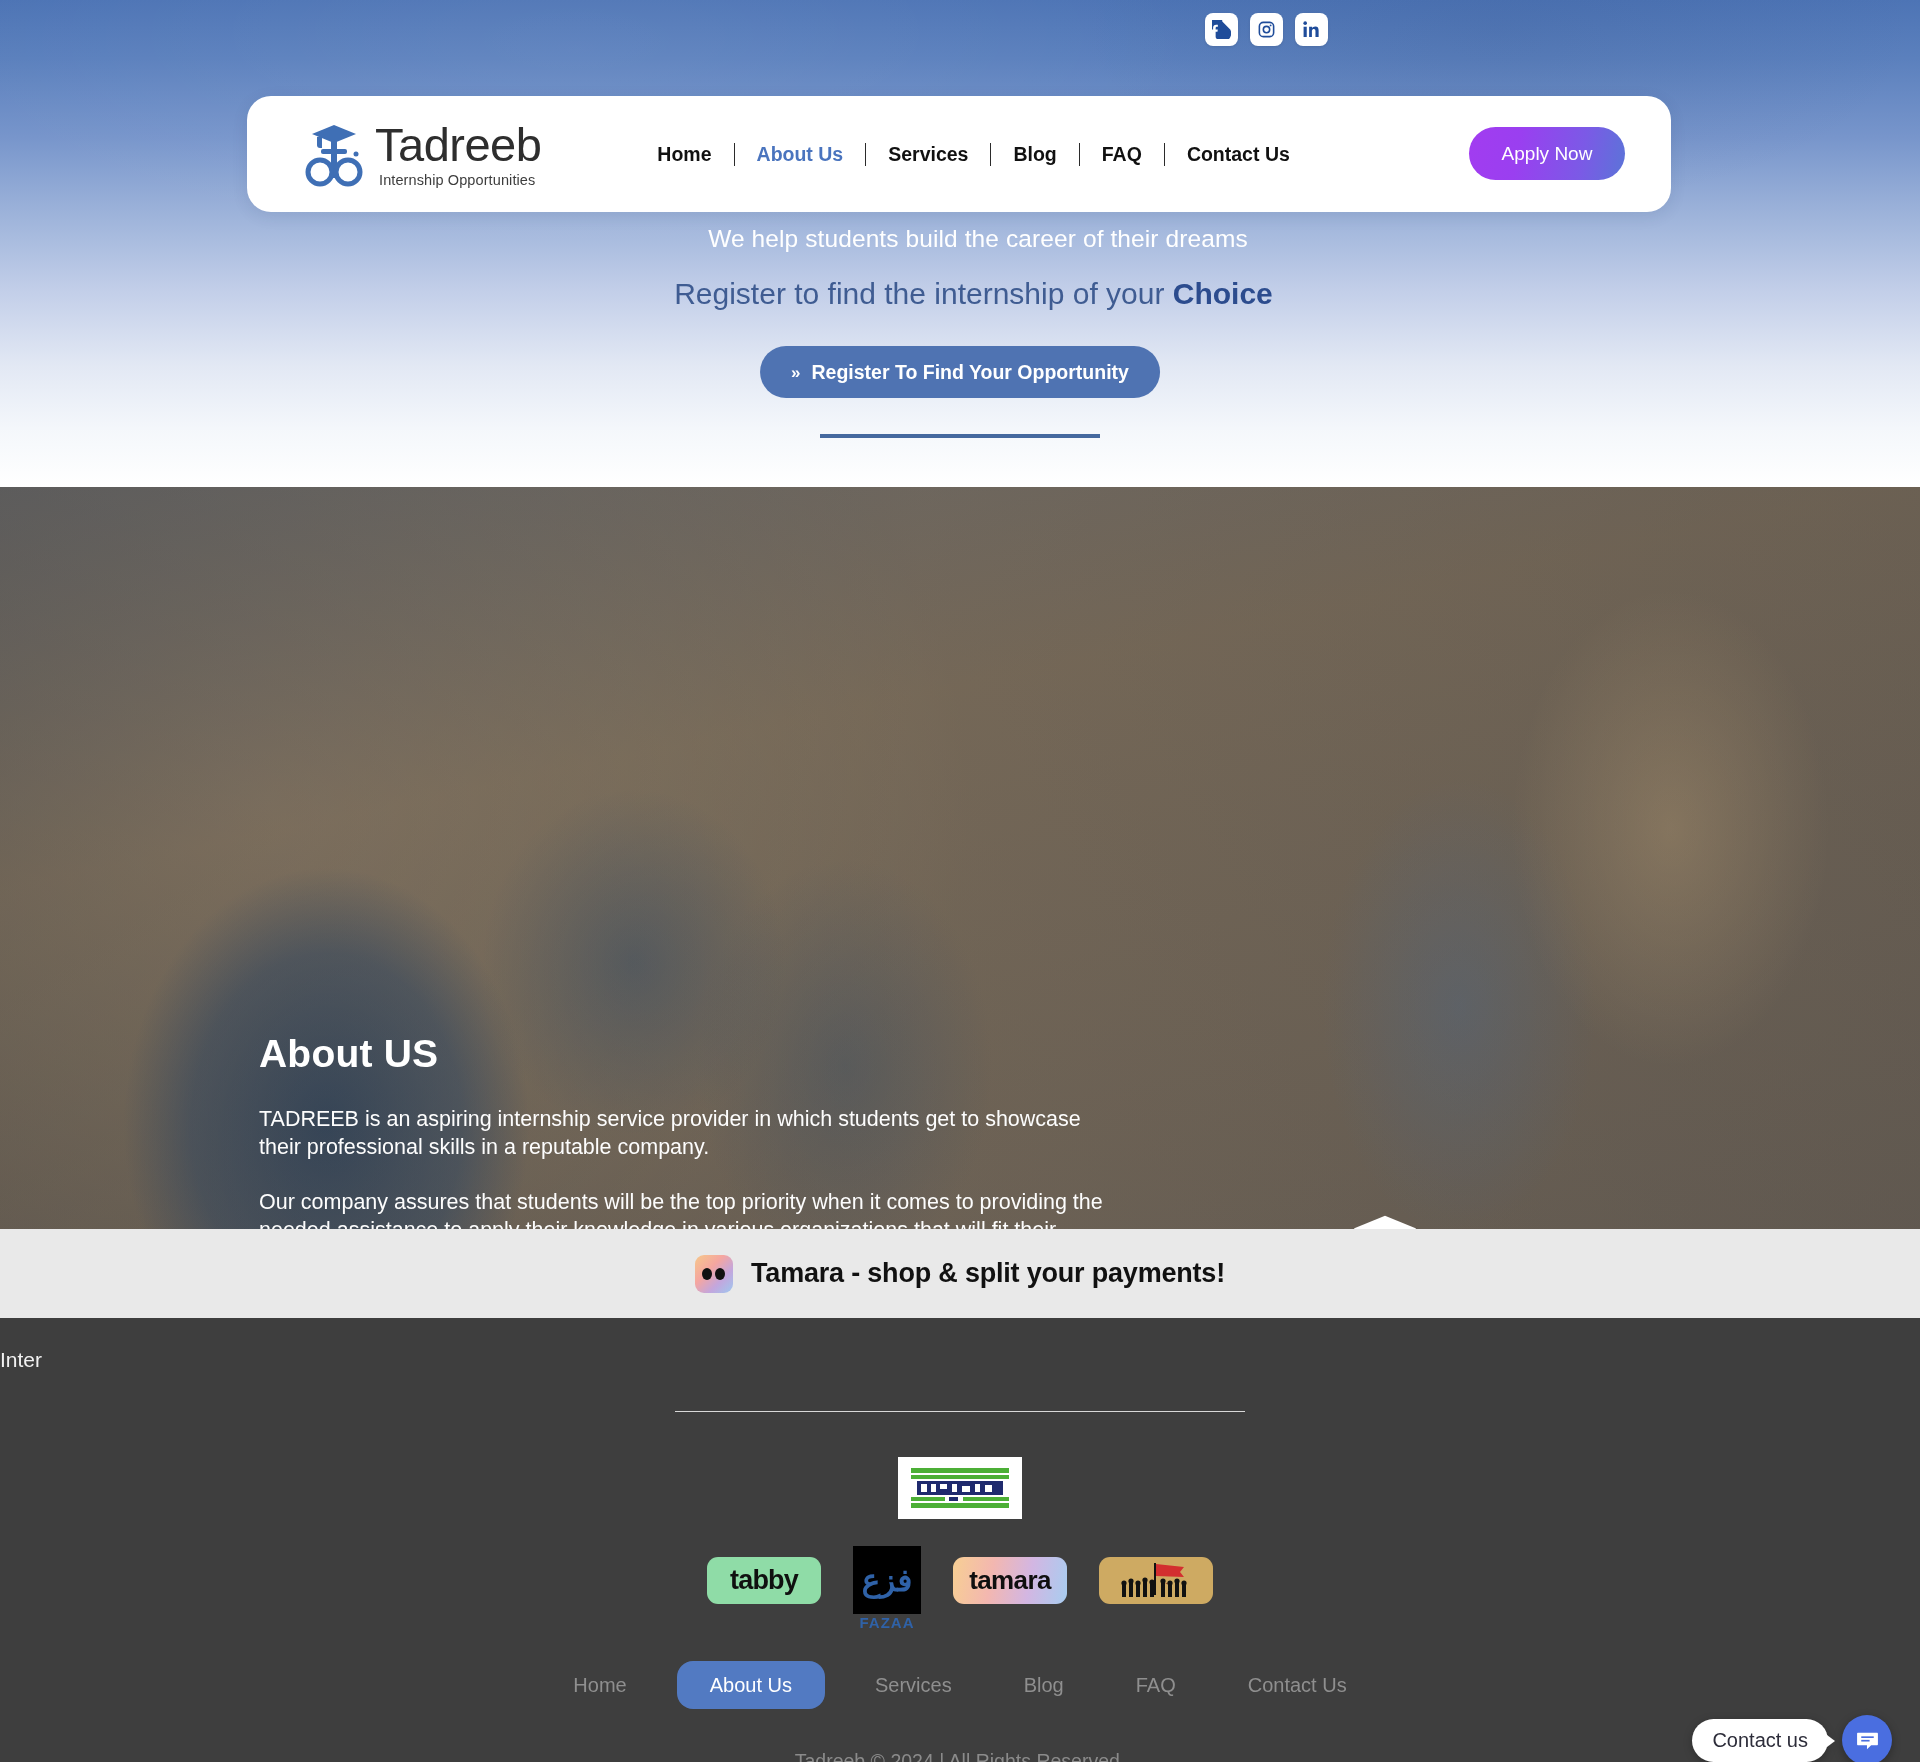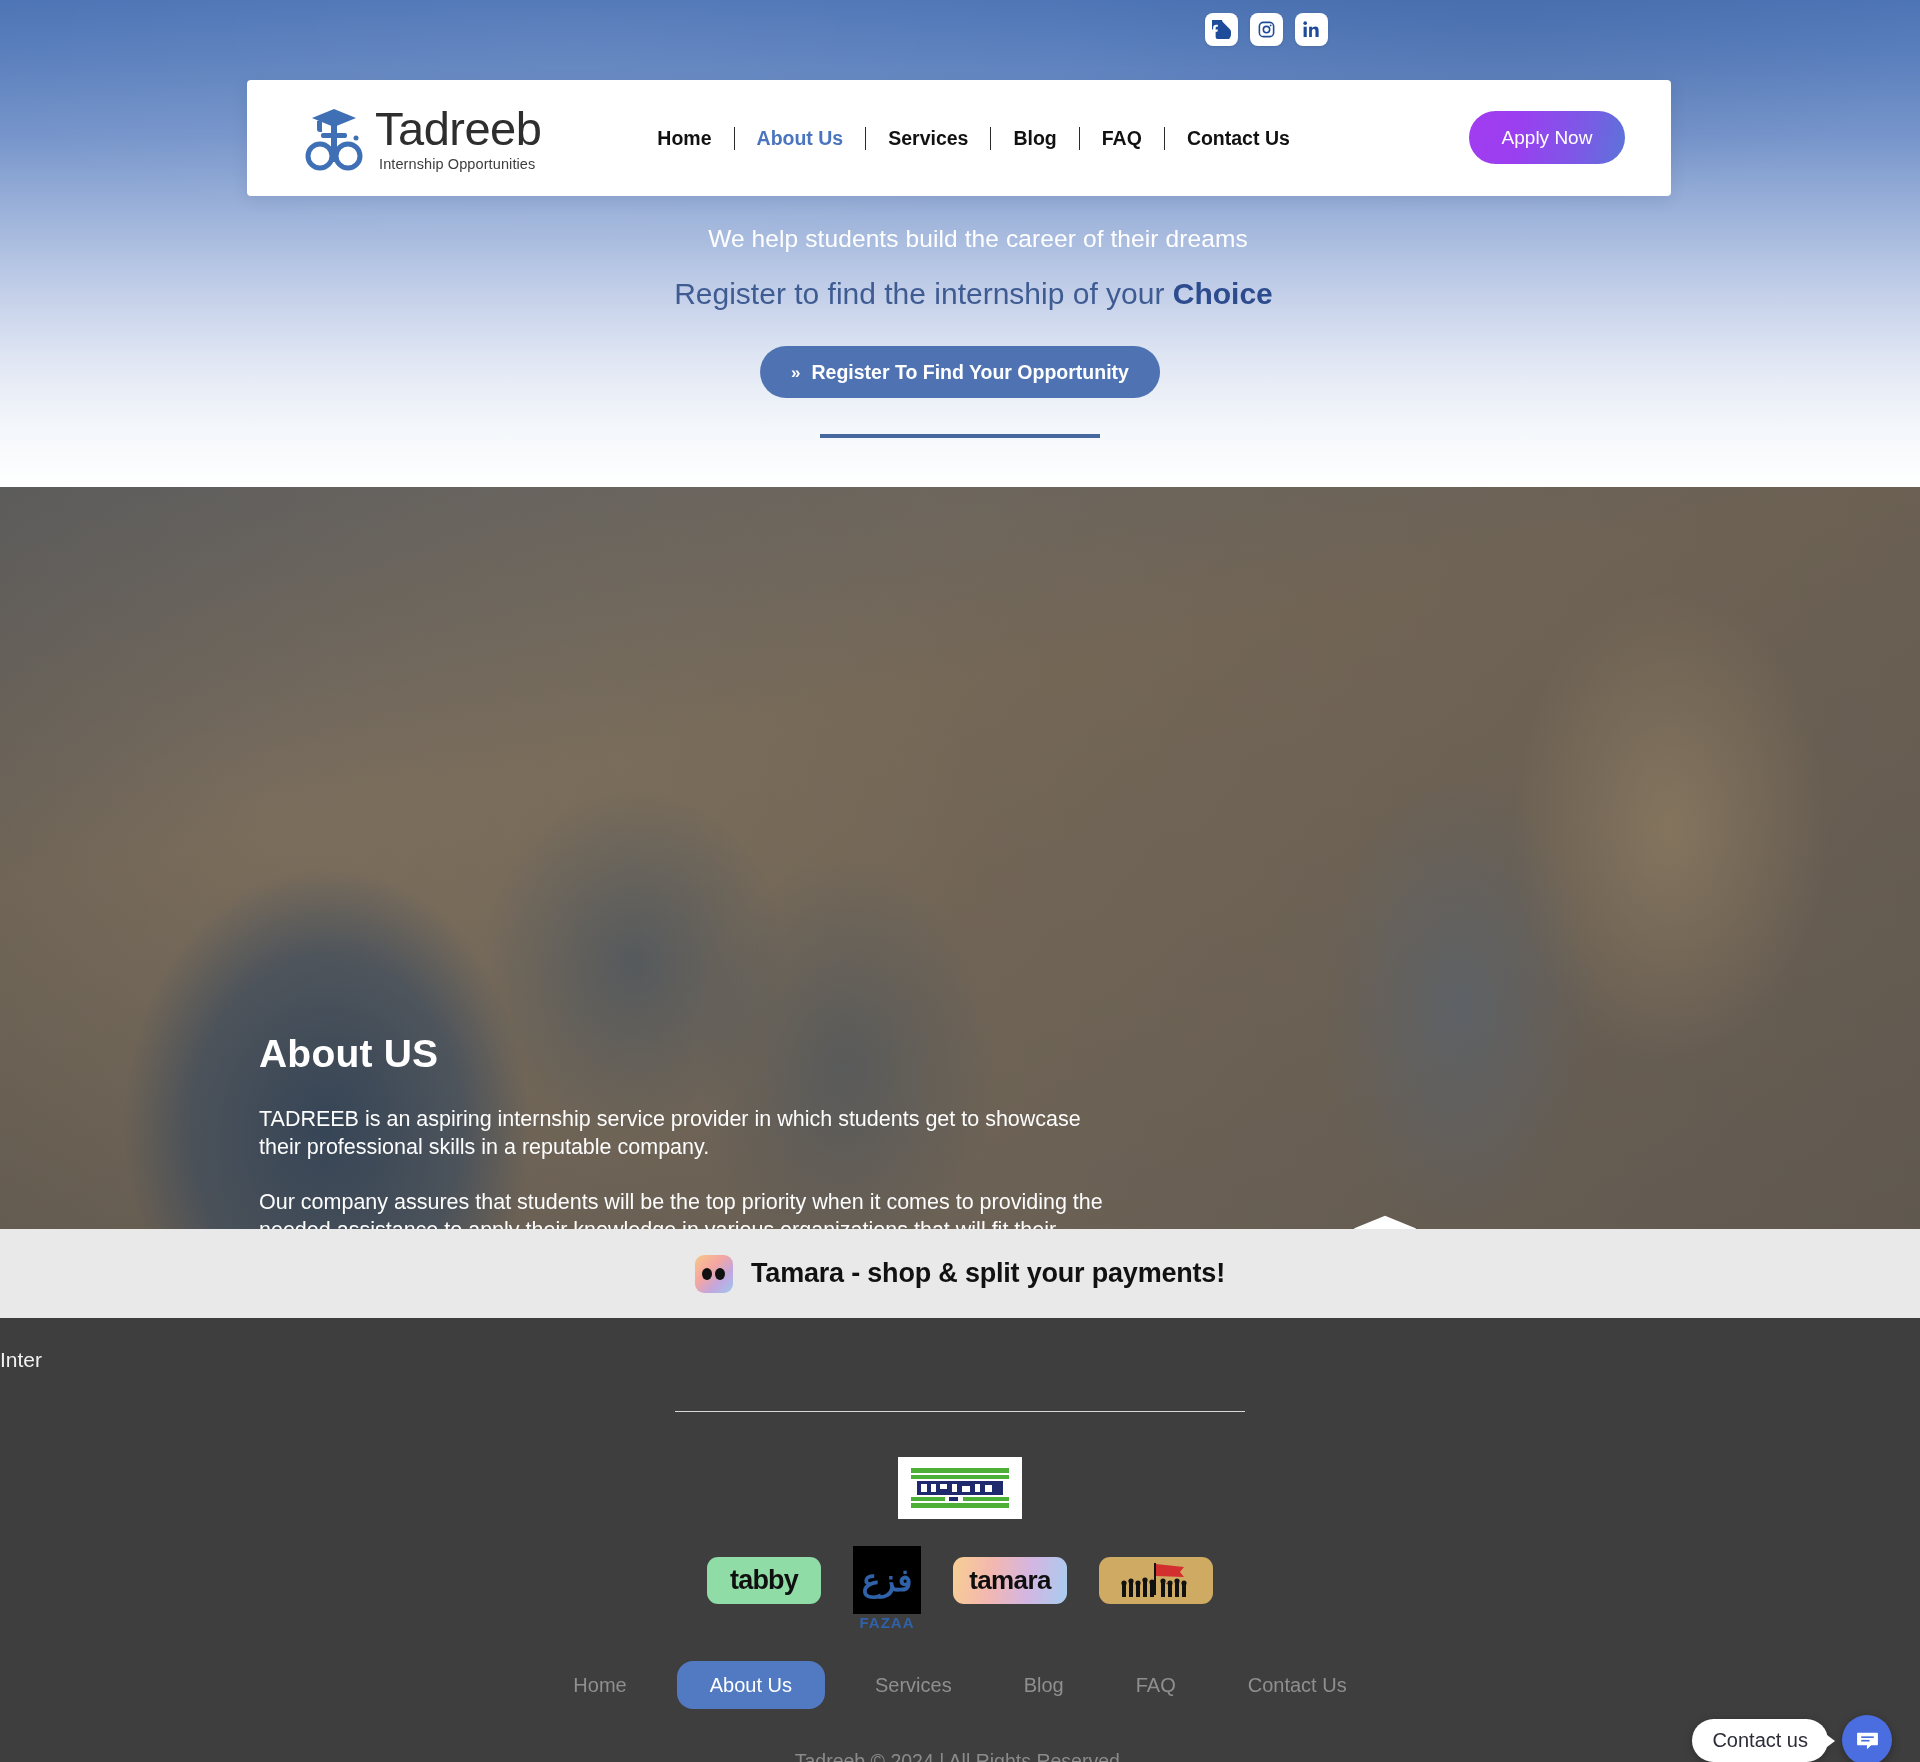--- a/index.html
+++ b/index.html
@@ -49,26 +49,26 @@
     background: #ffffff;
     border-radius: 8px;
     display: flex; align-items: center; justify-content: center;
     box-shadow: 0 1px 3px rgba(0,0,0,0.10);
   }
   .social-btn svg { display:block; }
 
   
   .navbar {
     position: absolute;
-    top: 80px;
+    top: 96px;
     left: 247px;
     width: 1424px;
     height: 116px;
     background: #ffffff;
-    border-radius: 4px;
+    border-radius: 24px;
     box-shadow: 0 4px 16px rgba(30,50,90,0.10);
     display: flex;
     align-items: center;
     z-index: 5;
   }
   .brand {
     display: flex;
     align-items: center;
     margin-left: 56px;
     gap: 10px;

